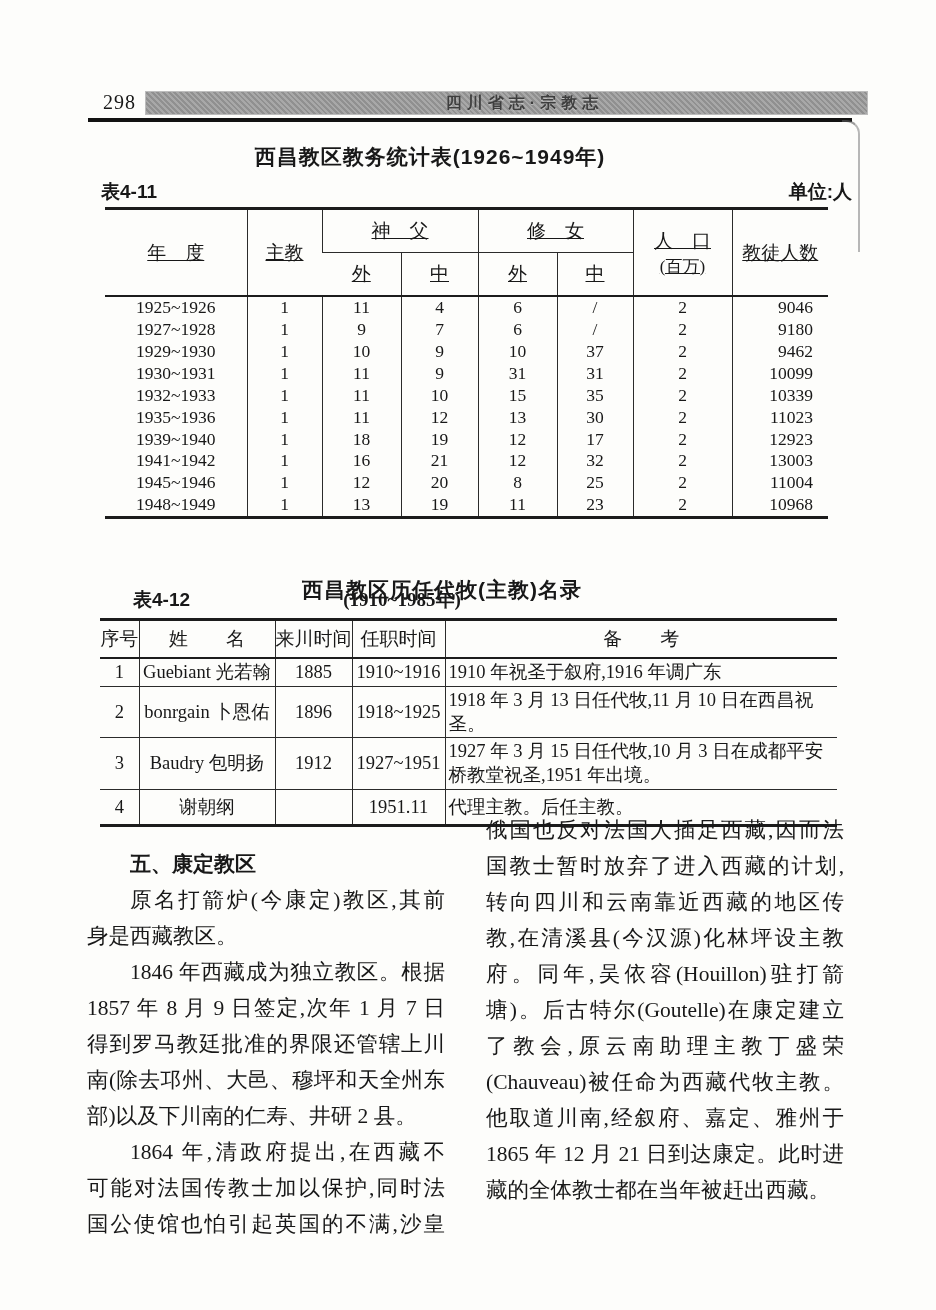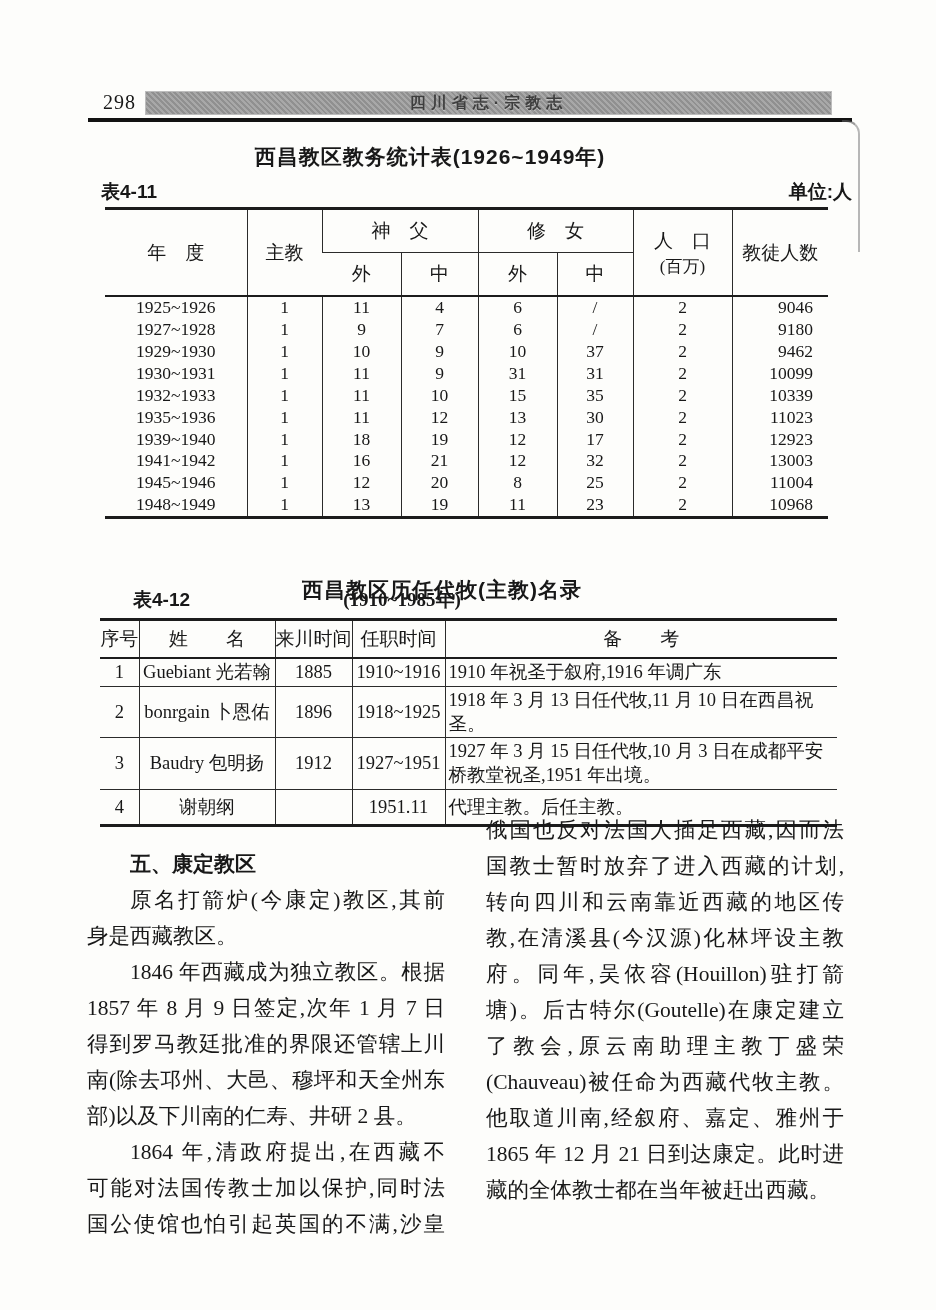--- a/index.html
+++ b/index.html
@@ -14,20 +14,21 @@
     background:#fdfdfb;color:var(--ink);
     font-family:var(--serif);overflow:hidden;
   }
   
   .pagenum{position:absolute;left:103px;top:91px;font-size:20px;letter-spacing:1px;font-family:var(--serif);}
   .banner{
     position:absolute;left:145px;top:91px;width:687px;height:24px;
     background:repeating-linear-gradient(45deg,#909090 0 2px,#a8a8a8 2px 4px);
     display:flex;align-items:center;justify-content:center;
     box-shadow:0 0 0 1px #bdbdbd inset;
+    padding-left:36px;
   }
   .banner span{
     font-family:var(--sans);font-weight:bold;font-size:16px;letter-spacing:5px;
     color:#3e3e3e;text-shadow:0 1px 0 rgba(255,255,255,.35);
   }
   .headrule{position:absolute;left:88px;top:118px;width:764px;height:4px;background:#121212;}
   .scan-curl{
     position:absolute;left:842px;top:120px;width:16px;height:130px;
     border-right:2px solid #8a8a8a;border-top:2px solid #5a5a5a;
     border-top-right-radius:14px;opacity:.6;
@@ -44,21 +45,21 @@
   .lab2{left:133px;top:587px;}
   .sub2{position:absolute;left:0;width:804px;top:587px;text-align:center;
         font-family:var(--serif);font-weight:bold;font-size:19px;}
   
   table{border-collapse:collapse;table-layout:fixed;}
   .t1{
     position:absolute;left:105px;top:207px;width:723px;
     border-top:3px solid var(--rule);border-bottom:3px solid var(--rule);
     font-size:18px;
   }
-  .t1 th{font-weight:normal;font-size:19px;}
+  .t1 th{font-weight:normal;font-size:19px;text-decoration:underline;}
   .t1 thead{border-bottom:2px solid var(--rule);}
   .t1 th,.t1 td{border-left:1px solid #2b2b2b;padding:0;text-align:center;vertical-align:middle;}
   .t1 th:first-child,.t1 td:first-child{border-left:none;}
   .t1 thead tr.gr th{height:42px;}
   .t1 thead tr.sub th{height:42px;}
   .t1 th.group{border-bottom:1px solid #2b2b2b;}
   .t1 .pop2{font-size:17px;display:block;margin-top:1px;}
   .t1 tbody td{height:21.9px;font-size:17.5px;line-height:1;}
   .t1 tbody td.right{text-align:right;padding-right:15px;font-family:Liberation Serif, serif;}
   

